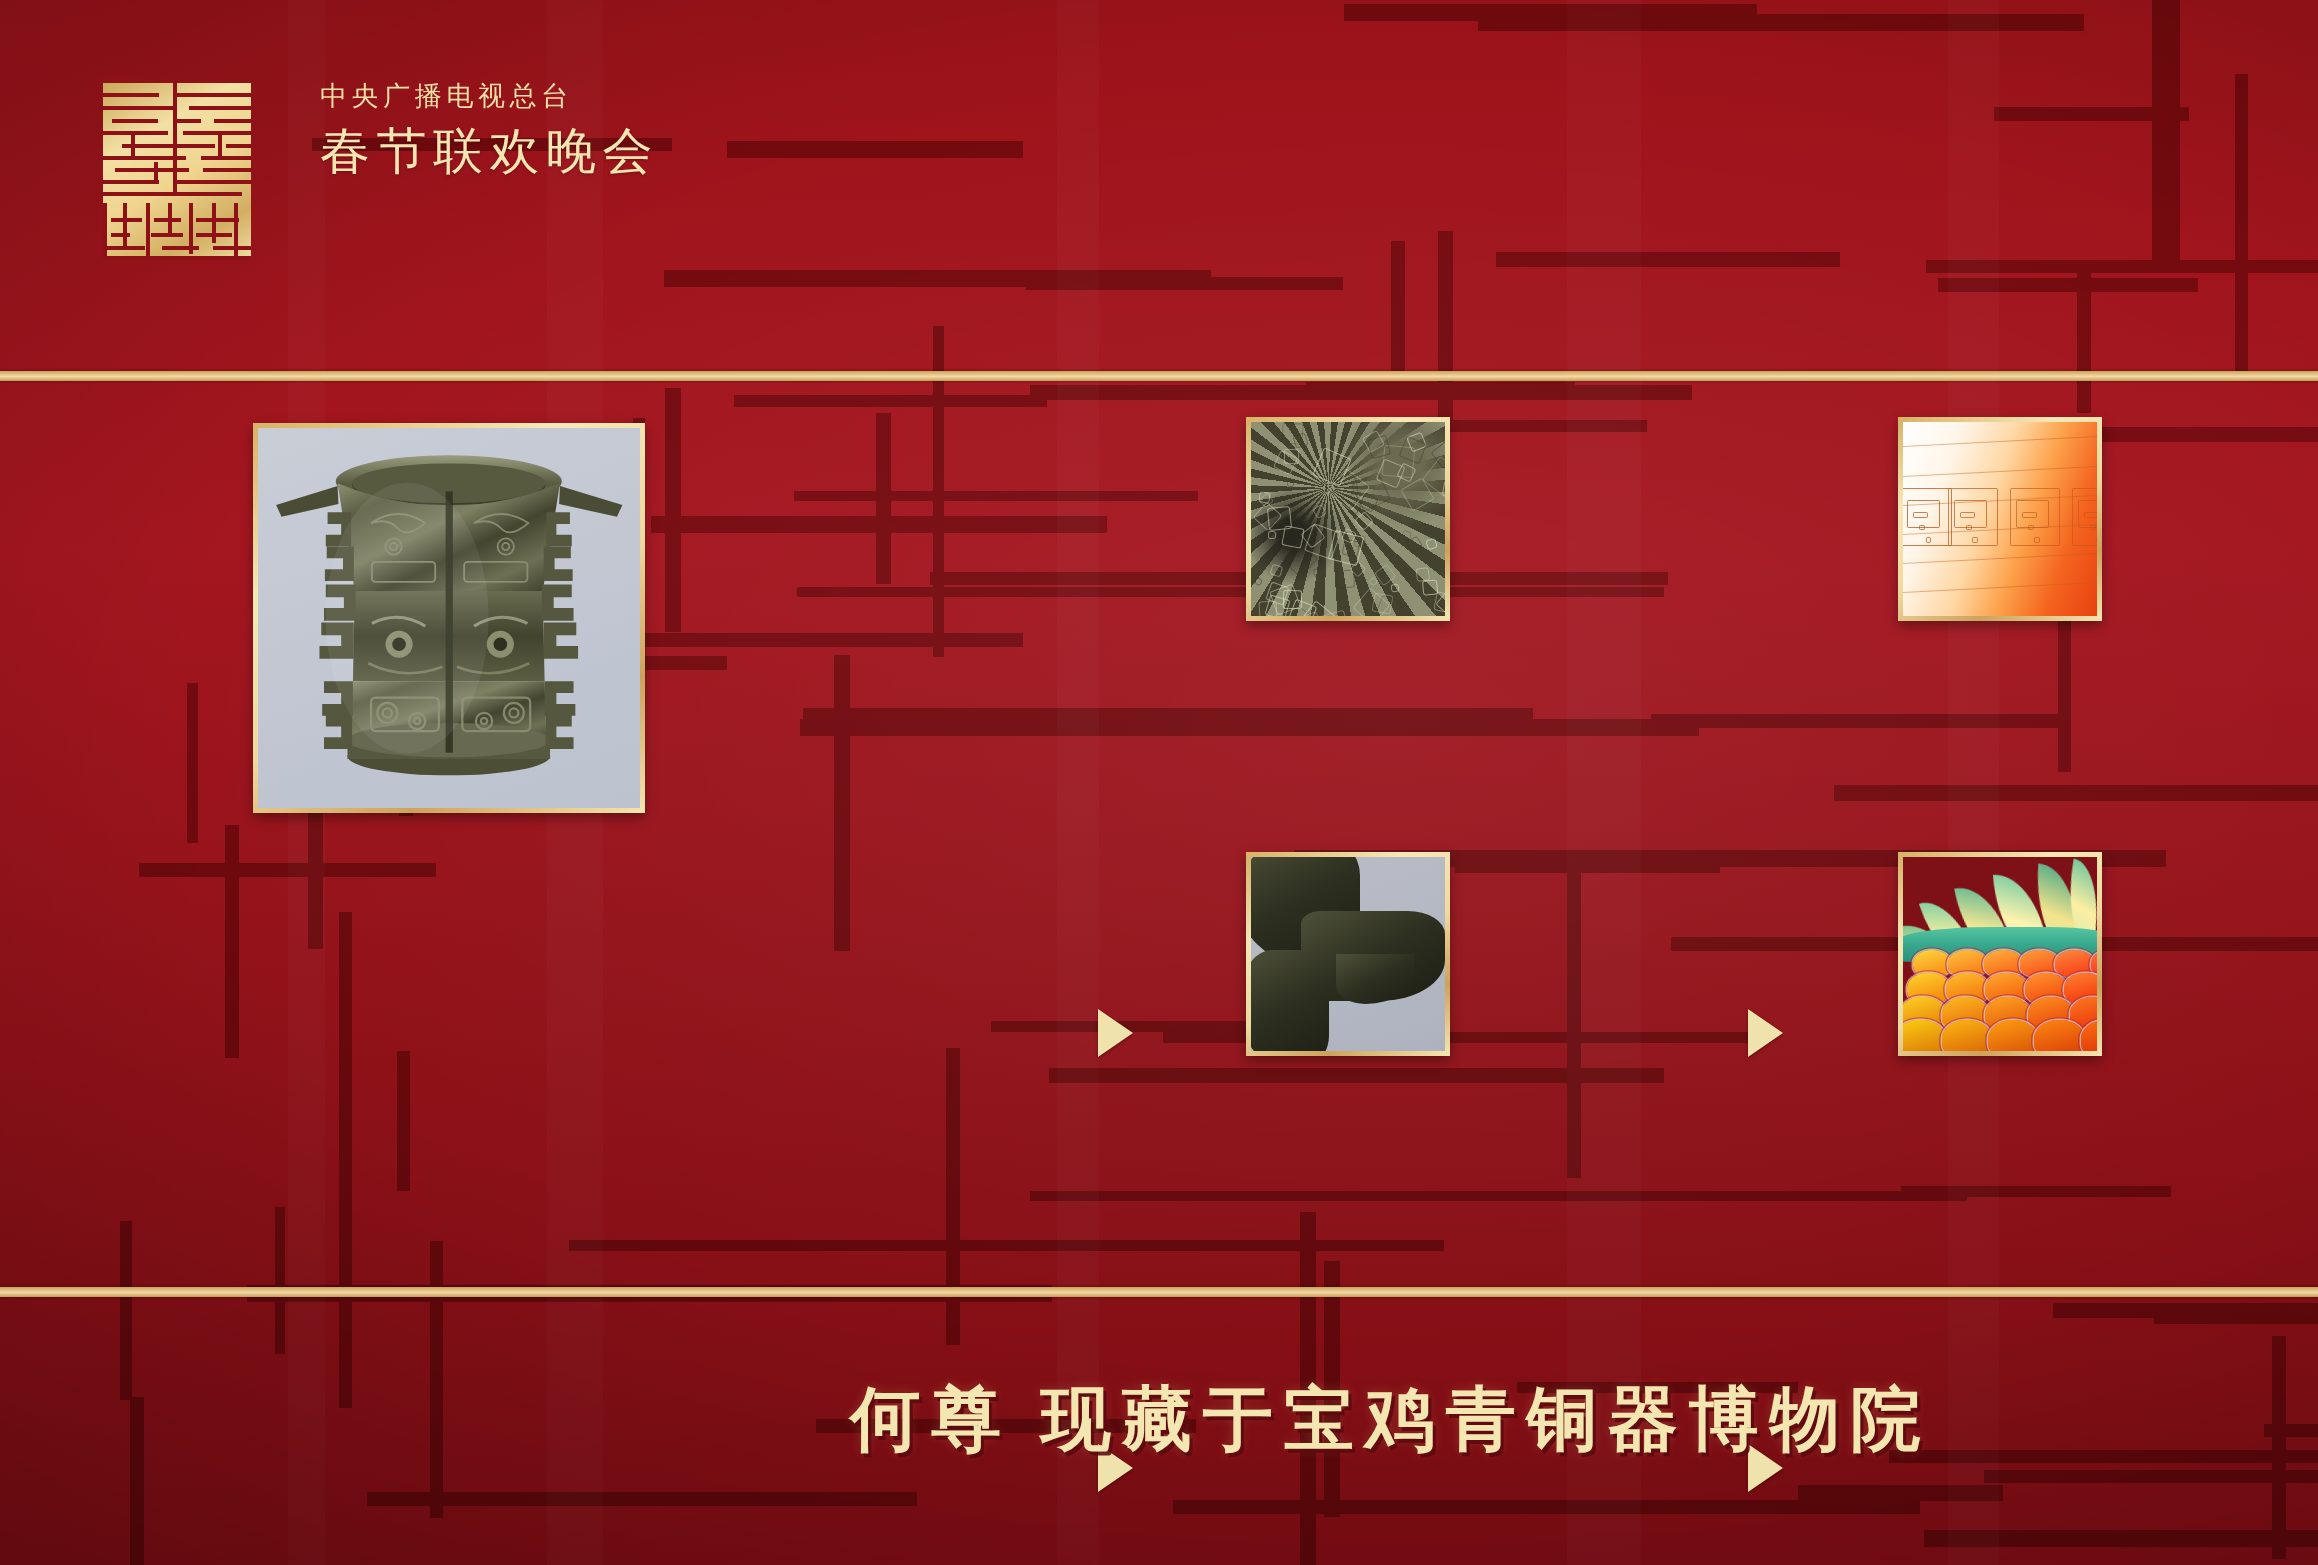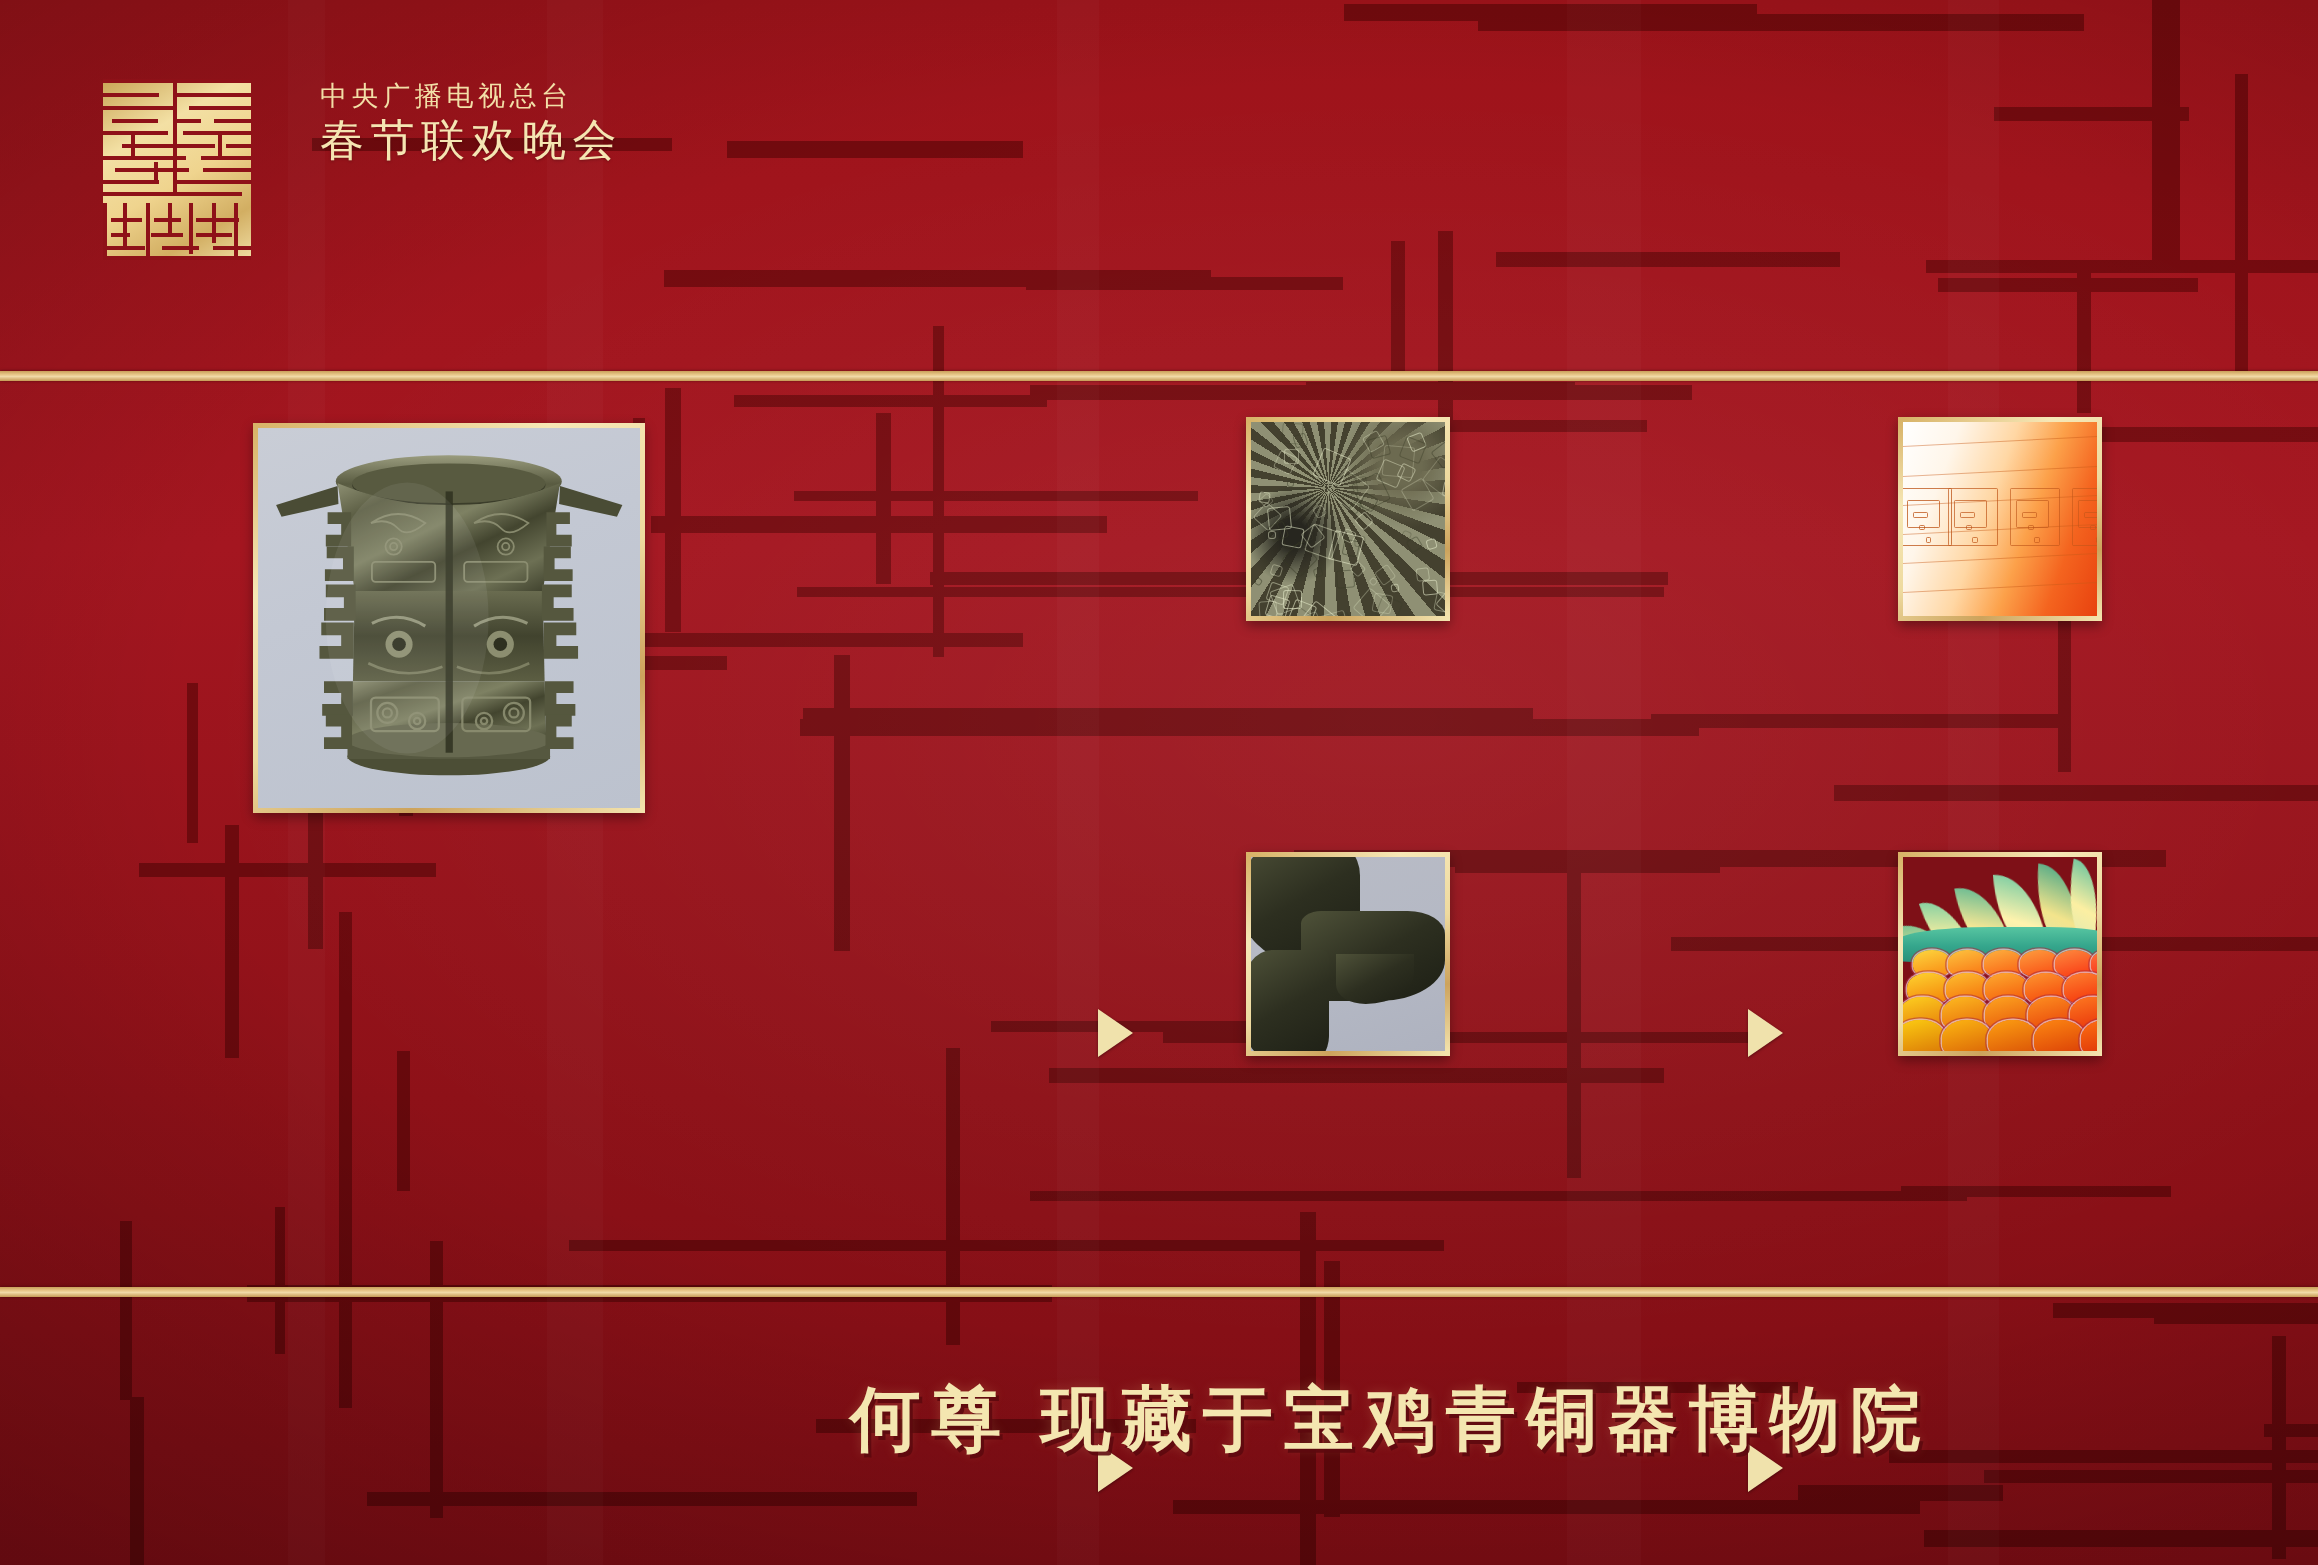--- a/index.html
+++ b/index.html
@@ -77,22 +77,22 @@
     position:absolute; left:173px; top:7.4px; width:1.4px; height:58px;
     background:#e9d39c;
   }
   #ganzhi {
     position:absolute; left:185px; top:5.6px;
     font-size:18.5px; line-height:20px; letter-spacing:0;
     color:#eed89e; writing-mode:vertical-rl; text-orientation:upright;
     height:61px;
   }
   #gala-name {
-    margin-top:7px;
-    font-size:44px; letter-spacing:6.5px; line-height:1.05;
+    margin-top:15px;
+    font-size:50px; letter-spacing:6.5px; line-height:1.05;
     color:#f5e5b2; white-space:nowrap; font-weight:500;
     text-shadow:0 1.4px 2.8px rgba(0,0,0,.25);
   }
 
   
   #main { position:absolute; left:0; top:381px; width:2782px; height:906px; }
 
   .photo-frame {
     position:absolute;
     border:5.1px solid;

